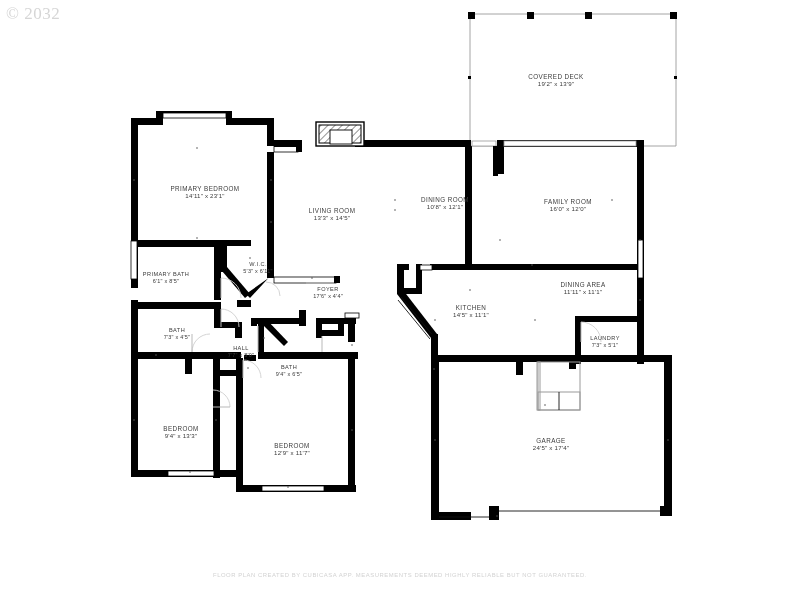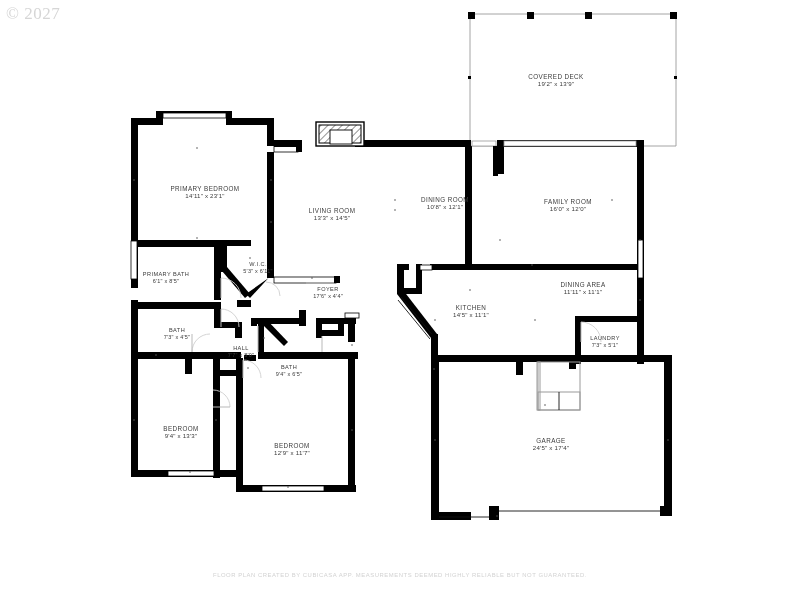--- a/index.html
+++ b/index.html
@@ -370,16 +370,16 @@
   </div>
   <div class="room-label" style="left:292px; top:449px;">
     <span class="room-name">BEDROOM</span>
     <span class="room-dims">12'9" x 11'7"</span>
   </div>
   <div class="room-label" style="left:551px; top:444px;">
     <span class="room-name">GARAGE</span>
     <span class="room-dims">24'5" x 17'4"</span>
   </div>
 
-  <div id="watermark">© 2027</div>
+  <div id="watermark">© 2032</div>
   <div id="footer-note">FLOOR PLAN CREATED BY CUBICASA APP. MEASUREMENTS DEEMED HIGHLY RELIABLE BUT NOT GUARANTEED.</div>
 
 </div>
 
 </body></html>

